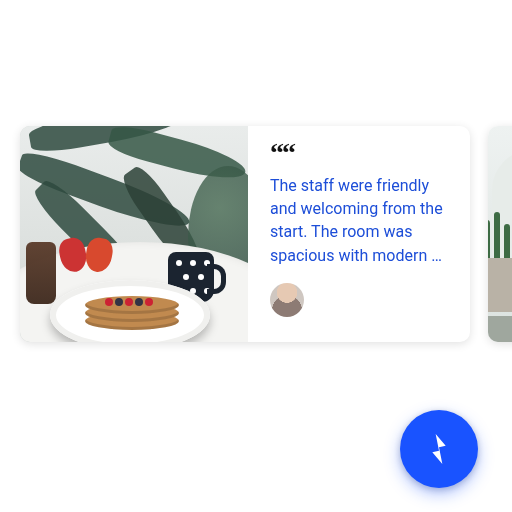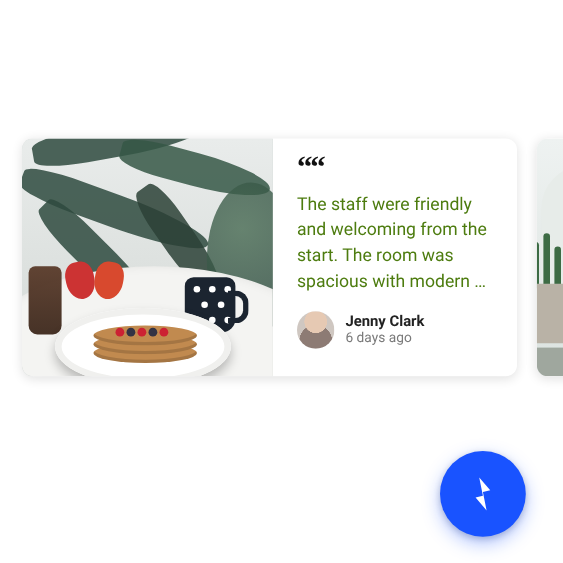--- a/index.html
+++ b/index.html
@@ -67,21 +67,21 @@
   .scene1 .fruit::before{content:""; position:absolute; left:0; bottom:0; width:26px; height:34px; background:#c33; border-radius:40% 40% 50% 50%; transform:rotate(-12deg);}
   .scene1 .fruit::after{content:""; position:absolute; left:26px; bottom:0; width:26px; height:34px; background:#d8492e; border-radius:40% 40% 50% 50%; transform:rotate(10deg);}
 
   .card-content {
     flex: 1;
     padding: 20px 22px 18px 22px;
     display: flex;
     flex-direction: column;
   }
   .quote-icon { font-size: 28px; font-weight: 900; color:#111; line-height: 0.5; margin-bottom: 14px; font-family: Georgia, serif; letter-spacing:-2px;}
-  .review-text { font-size: 16px; line-height: 1.45; color:#4d7c0f; flex:0 0 auto; }
+  .review-text { font-size: 16px; line-height: 1.45; color:#1d4ed8; flex:0 0 auto; }
   .author { display:flex; align-items:center; gap:10px; margin-top:16px;}
   .avatar { width:34px; height:34px; border-radius:50%; background: radial-gradient(circle at 50% 28%, #e6c9b3 0 34%, transparent 35%), radial-gradient(circle at 50% 80%, #8d7b74 0 46%, transparent 47%), #cfc7c1; flex-shrink:0;}
   .author-meta { display:flex; flex-direction:column; line-height:1.25;}
   .author-name { font-weight:700; font-size:13.5px; color:#222;}
   .author-time { font-size:12.5px; color:#7a7a7a;}
 
   
   .card2 .card-image { width:100%; }
   .scene2 { background: linear-gradient(#eef2f1,#dbe2df); }
   .scene2 .person { position:absolute; top:24px; left:4px; width:80px; height:120px; background:#e7ece9; border-radius:40px 40px 20px 20px;}
@@ -153,24 +153,20 @@
             <span></span>
             <span></span>
             <span></span>
           </div>
       </div>
       <div class="card-content">
         <div class="quote-icon">““</div>
         <div class="review-text">The staff were friendly and welcoming from the start. The room was spacious with modern …</div>
         <div class="author">
           <div class="avatar"></div>
-          <div class="author-meta">
-            <span class="author-name">Jenny Clark</span>
-            <span class="author-time">6 days ago</span>
-          </div>
         </div>
       </div>
     </div>
 
     <div class="card card2" style="width:60px;">
       <div class="card-image scene2">
         <div class="person"></div>
         <div class="plants">
             <span></span>
             <span></span>

